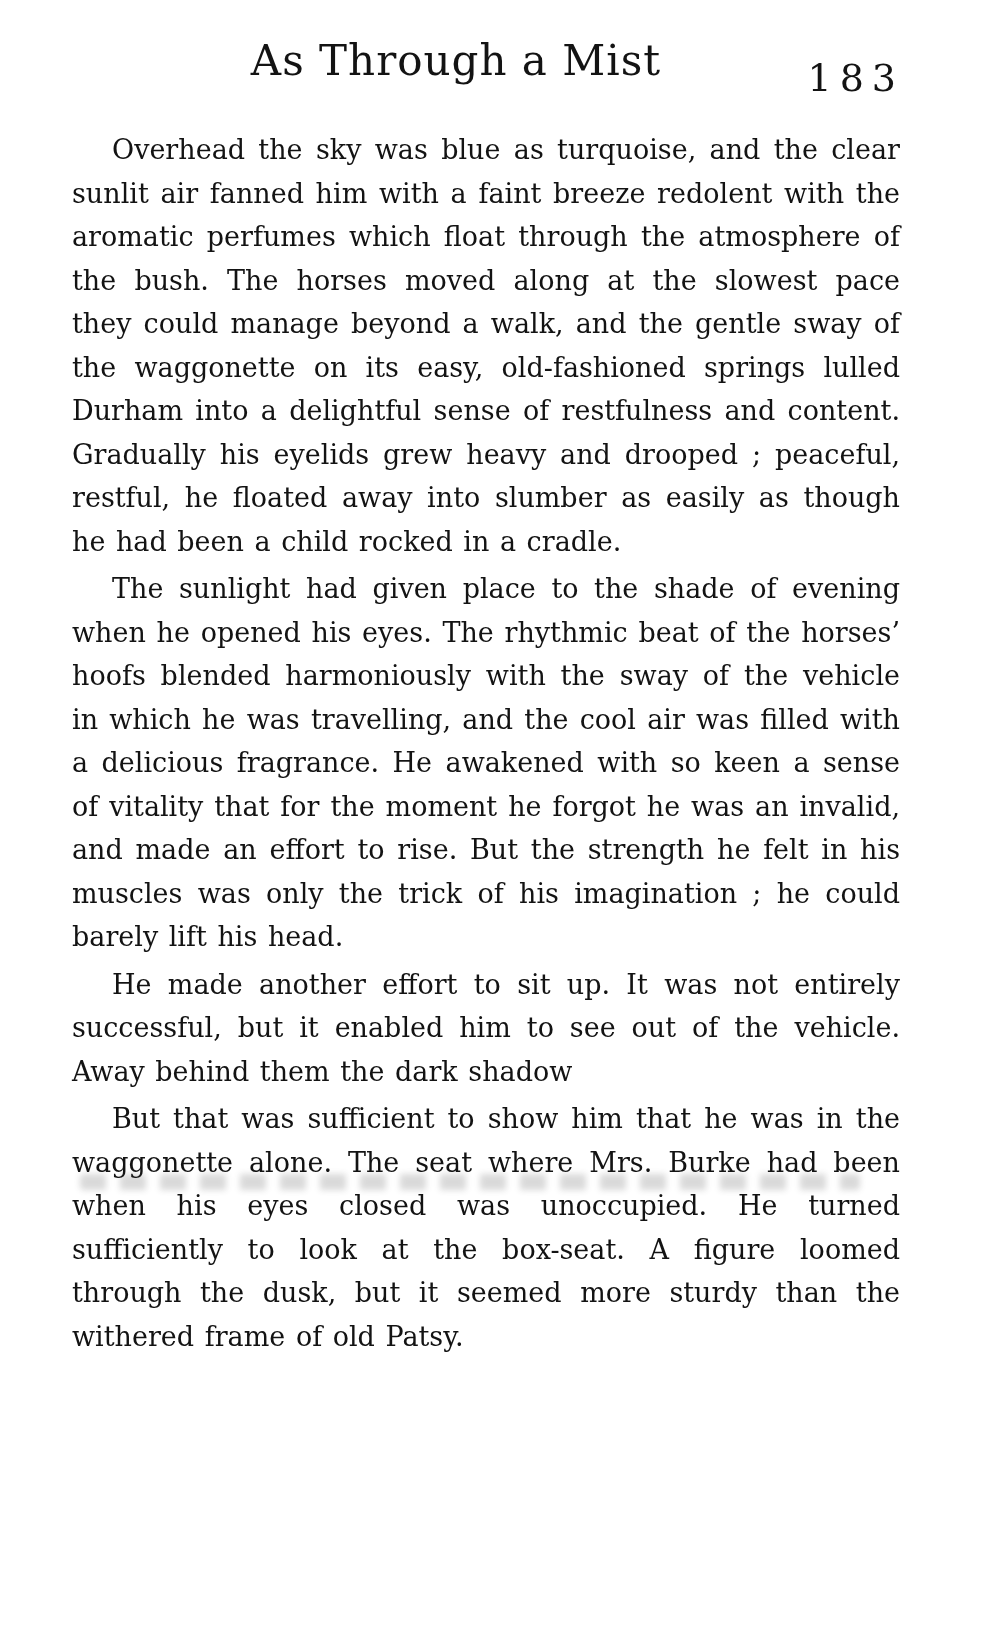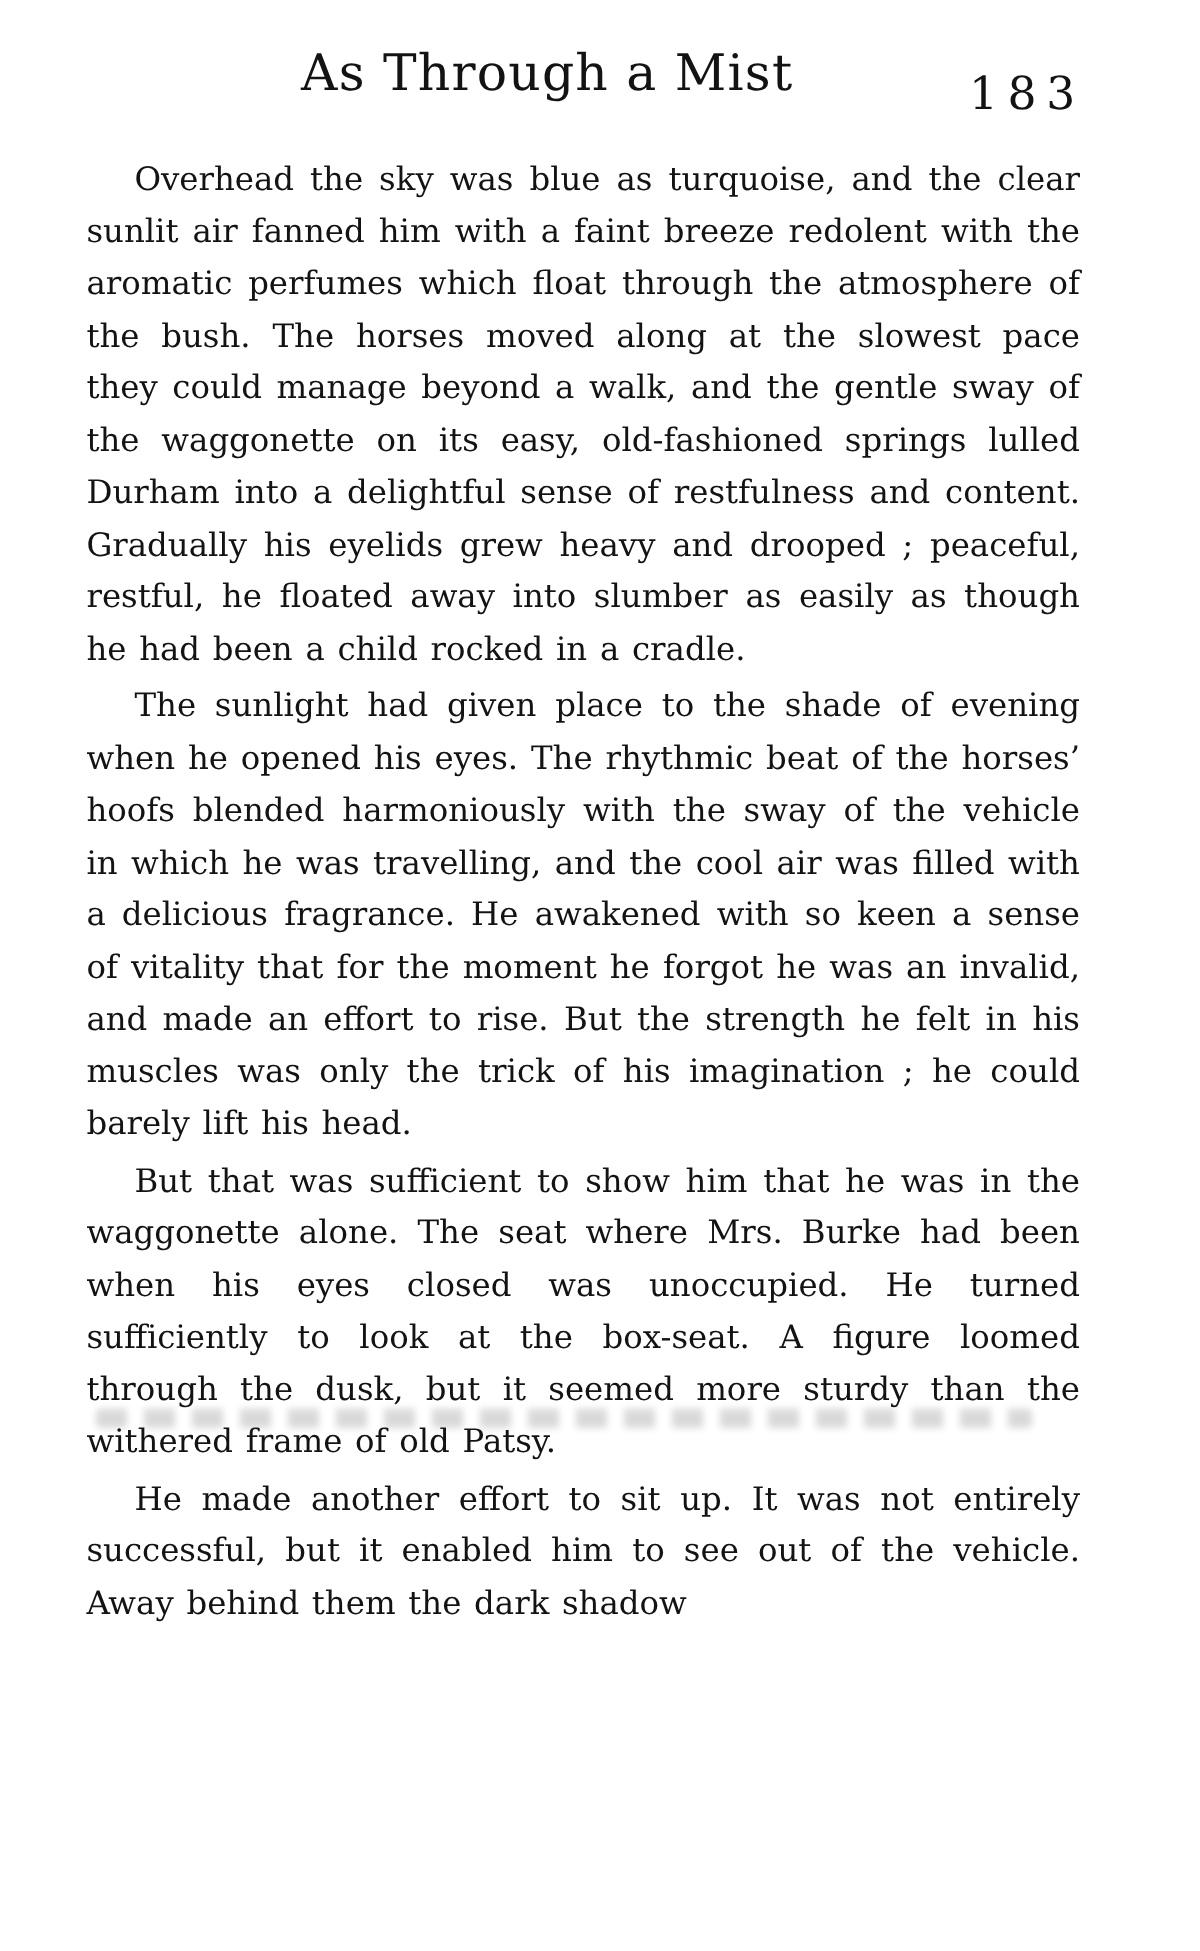--- a/index.html
+++ b/index.html
@@ -73,19 +73,19 @@
 <div class="page">
 
   <div class="header">
     <div class="running-title">As Through a Mist</div>
     <div class="page-number">183</div>
   </div>
 
   <div class="body-text">
     <p>Overhead the sky was blue as turquoise, and the clear sunlit air fanned him with a faint breeze redolent with the aromatic perfumes which float through the atmosphere of the bush.  The horses moved along at the slowest pace they could manage beyond a walk, and the gentle sway of the waggonette on its easy, old-fashioned springs lulled Durham into a delightful sense of restfulness and content.  Gradually his eyelids grew heavy and drooped ;  peaceful, restful, he floated away into slumber as easily as though he had been a child rocked in a cradle.</p>
     <p>The sunlight had given place to the shade of evening when he opened his eyes.  The rhythmic beat of the horses’ hoofs blended harmoniously with the sway of the vehicle in which he was travelling, and the cool air was filled with a delicious fragrance. He awakened with so keen a sense of vitality that for the moment he forgot he was an invalid, and made an effort to rise.  But the strength he felt in his muscles was only the trick of his imagination ;  he could barely lift his head.</p>
+    <p>He made another effort to sit up.  It was not entirely successful, but it enabled him to see out of the vehicle.  Away behind them the dark shadow</p>
     <p>But that was sufficient to show him that he was in the waggonette alone.  The seat where Mrs. Burke had been when his eyes closed was unoccupied. He turned sufficiently to look at the box-seat. A figure loomed through the dusk, but it seemed more sturdy than the withered frame of old Patsy.</p>
-    <p>He made another effort to sit up.  It was not entirely successful, but it enabled him to see out of the vehicle.  Away behind them the dark shadow</p>
   </div>
 
   <div class="cutoff-line"></div>
 
 </div>
 
 </body></html>

